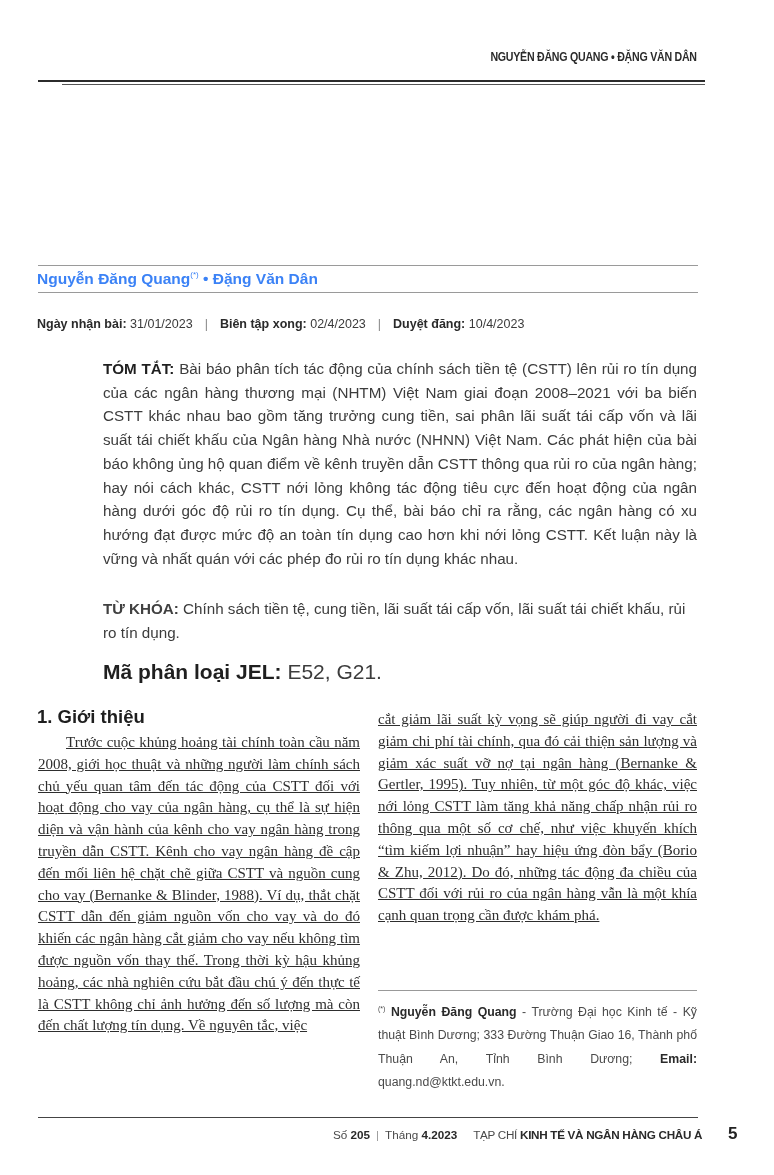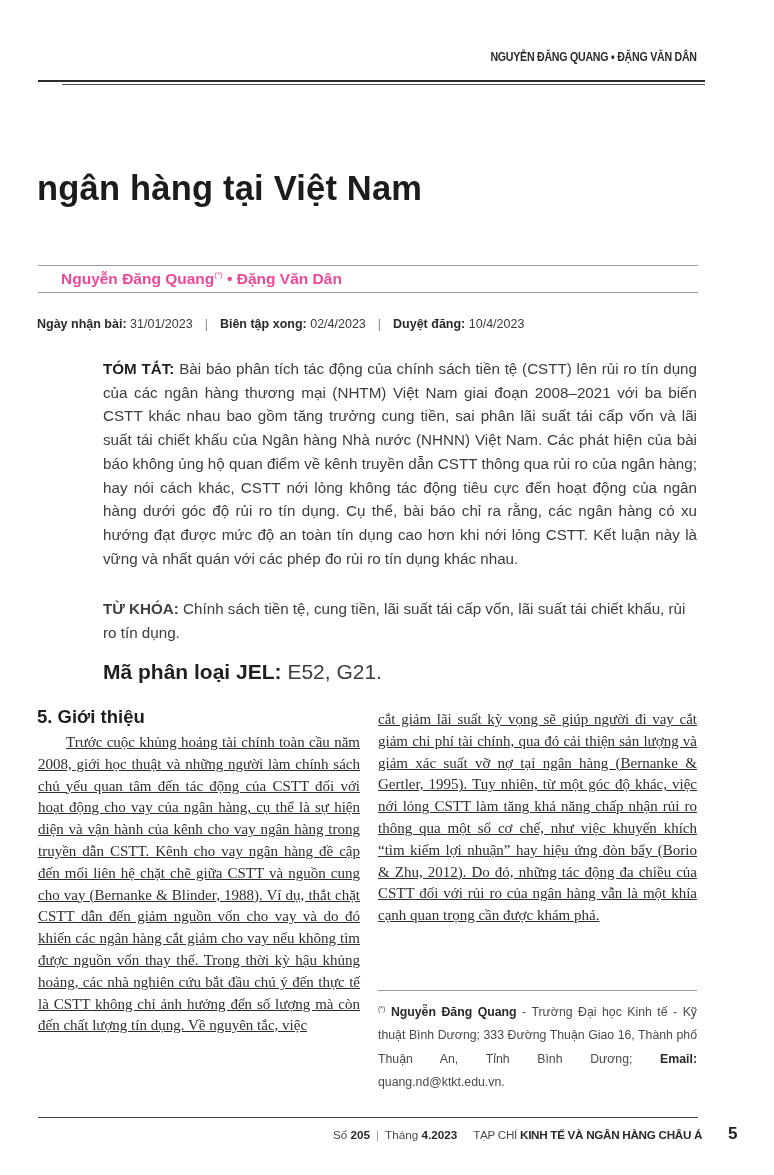--- a/index.html
+++ b/index.html
@@ -8,21 +8,21 @@
   .sans { font-family: "Liberation Sans", "DejaVu Sans", sans-serif; }
   .serif { font-family: "Liberation Serif", "DejaVu Serif", serif; text-decoration: underline; }
 
   #running-head { right: 77px; top: 50px; font-size: 12.5px; font-weight: bold; letter-spacing: -0.3px; color: #2b2b2b; transform: scaleX(0.85); transform-origin: right center; white-space: nowrap; }
   #head-rule-1 { left: 38px; top: 80px; width: 667px; height: 2px; background: #2b2b2b; }
   #head-rule-2 { left: 62px; top: 84px; width: 643px; height: 1px; background: #555; }
 
   #title { left: 37px; top: 166px; width: 700px; font-size: 34.5px; font-weight: bold; line-height: 45px; letter-spacing: 0.2px; color: #1c1c1c; }
 
   #author-rule-top { left: 38px; top: 265px; width: 660px; height: 1px; background: #9a9a9a; }
-  #authors { left: 37px; top: 270px; font-size: 15.5px; font-weight: bold; color: #ec4899; white-space: nowrap; margin-left: 24px; }
+  #authors { left: 37px; top: 270px; font-size: 15.5px; font-weight: bold; color: #3b82f6; white-space: nowrap; }
   #authors sup { font-size: 8px; vertical-align: 7px; font-weight: normal; }
   #author-rule-bottom { left: 38px; top: 292px; width: 660px; height: 1px; background: #9a9a9a; }
 
   #dates { left: 37px; top: 317px; font-size: 12.5px; color: #3a3a3a; white-space: nowrap; }
   #dates b { font-weight: bold; color: #2a2a2a; }
   #dates .sep { color: #888; margin: 0 12px; }
 
   #abstract { left: 103px; top: 357px; width: 594px; font-size: 15.2px; line-height: 23.7px; color: #3c3c3c; text-align: justify; }
   #abstract b { color: #1f1f1f; }
   #keywords { left: 103px; top: 597px; width: 594px; font-size: 15.2px; line-height: 23.7px; color: #3c3c3c; }
@@ -48,38 +48,37 @@
   #page-number { left: 728px; top: 1124px; font-size: 17px; font-weight: bold; color: #222; }
 </style>
 </head>
 <body>
 
 <div class="abs sans" id="running-head"><span>NGUYỄN ĐĂNG QUANG</span> <span>•</span> <span>ĐẶNG VĂN DÂN</span></div>
 <div class="abs" id="head-rule-1"></div>
 <div class="abs" id="head-rule-2"></div>
 
 <div class="abs sans" id="title">
-  <div>ngân hàng tại Việt Nam</div>
 </div>
 
 <div class="abs" id="author-rule-top"></div>
 <div class="abs sans" id="authors"><span>Nguyễn Đăng Quang</span><sup>(*)</sup><span> • </span><span>Đặng Văn Dân</span></div>
 <div class="abs" id="author-rule-bottom"></div>
 
 <div class="abs sans" id="dates">
   <b>Ngày nhận bài:</b> <span>31/01/2023</span><span class="sep">|</span><b>Biên tập xong:</b> <span>02/4/2023</span><span class="sep">|</span><b>Duyệt đăng:</b> <span>10/4/2023</span>
 </div>
 
 <div class="abs sans" id="abstract"><b>TÓM TẮT:</b> <span>Bài báo phân tích tác động của chính sách tiền tệ (CSTT) lên rủi ro tín dụng của các ngân hàng thương mại (NHTM) Việt Nam giai đoạn 2008–2021 với ba biến CSTT khác nhau bao gồm tăng trưởng cung tiền, sai phân lãi suất tái cấp vốn và lãi suất tái chiết khấu của Ngân hàng Nhà nước (NHNN) Việt Nam. Các phát hiện của bài báo không ủng hộ quan điểm về kênh truyền dẫn CSTT thông qua rủi ro của ngân hàng; hay nói cách khác, CSTT nới lỏng không tác động tiêu cực đến hoạt động của ngân hàng dưới góc độ rủi ro tín dụng. Cụ thể, bài báo chỉ ra rằng, các ngân hàng có xu hướng đạt được mức độ an toàn tín dụng cao hơn khi nới lỏng CSTT. Kết luận này là vững và nhất quán với các phép đo rủi ro tín dụng khác nhau.</span></div>
 
 <div class="abs sans" id="keywords"><b>TỪ KHÓA:</b> <span>Chính sách tiền tệ, cung tiền, lãi suất tái cấp vốn, lãi suất tái chiết khấu, rủi ro tín dụng.</span></div>
 
 <div class="abs sans" id="jel"><b>Mã phân loại JEL:</b> <span>E52, G21.</span></div>
 
-<div class="abs sans" id="section-heading">5. Giới thiệu</div>
+<div class="abs sans" id="section-heading">1. Giới thiệu</div>
 
 <div class="abs serif col-text" id="col-left">Trước cuộc khủng hoảng tài chính toàn cầu năm 2008, giới học thuật và những người làm chính sách chủ yếu quan tâm đến tác động của CSTT đối với hoạt động cho vay của ngân hàng, cụ thể là sự hiện diện và vận hành của kênh cho vay ngân hàng trong truyền dẫn CSTT. Kênh cho vay ngân hàng đề cập đến mối liên hệ chặt chẽ giữa CSTT và nguồn cung cho vay (Bernanke &amp; Blinder, 1988). Ví dụ, thắt chặt CSTT dẫn đến giảm nguồn vốn cho vay và do đó khiến các ngân hàng cắt giảm cho vay nếu không tìm được nguồn vốn thay thế. Trong thời kỳ hậu khủng hoảng, các nhà nghiên cứu bắt đầu chú ý đến thực tế là CSTT không chỉ ảnh hưởng đến số lượng mà còn đến chất lượng tín dụng. Về nguyên tắc, việc</div>
 <div class="abs serif col-text" id="col-right">cắt giảm lãi suất kỳ vọng sẽ giúp người đi vay cắt giảm chi phí tài chính, qua đó cải thiện sản lượng và giảm xác suất vỡ nợ tại ngân hàng (Bernanke &amp; Gertler, 1995). Tuy nhiên, từ một góc độ khác, việc nới lỏng CSTT làm tăng khả năng chấp nhận rủi ro thông qua một số cơ chế, như việc khuyến khích “tìm kiếm lợi nhuận” hay hiệu ứng đòn bẩy (Borio &amp; Zhu, 2012). Do đó, những tác động đa chiều của CSTT đối với rủi ro của ngân hàng vẫn là một khía cạnh quan trọng cần được khám phá.</div>
 
 <div class="abs" id="fn-rule"></div>
 <div class="abs sans" id="footnote"><sup>(*)</sup> <b>Nguyễn Đăng Quang</b><span> - </span><span>Trường Đại học Kinh tế - Kỹ thuật Bình Dương; 333 Đường Thuận Giao 16, Thành phố Thuận An, Tỉnh Bình Dương;</span> <b>Email:</b> <span>quang.nd@ktkt.edu.vn.</span></div>
 
 <div class="abs" id="foot-rule"></div>
 <div class="abs sans" id="footer"><span>Số</span> <b>205</b><span class="sep">|</span><span>Tháng</span> <b>4.2023</b><span class="journal"><span>TẠP CHÍ</span> <b>KINH TẾ VÀ NGÂN HÀNG CHÂU Á</b></span></div>
 <div class="abs sans" id="page-number">5</div>

